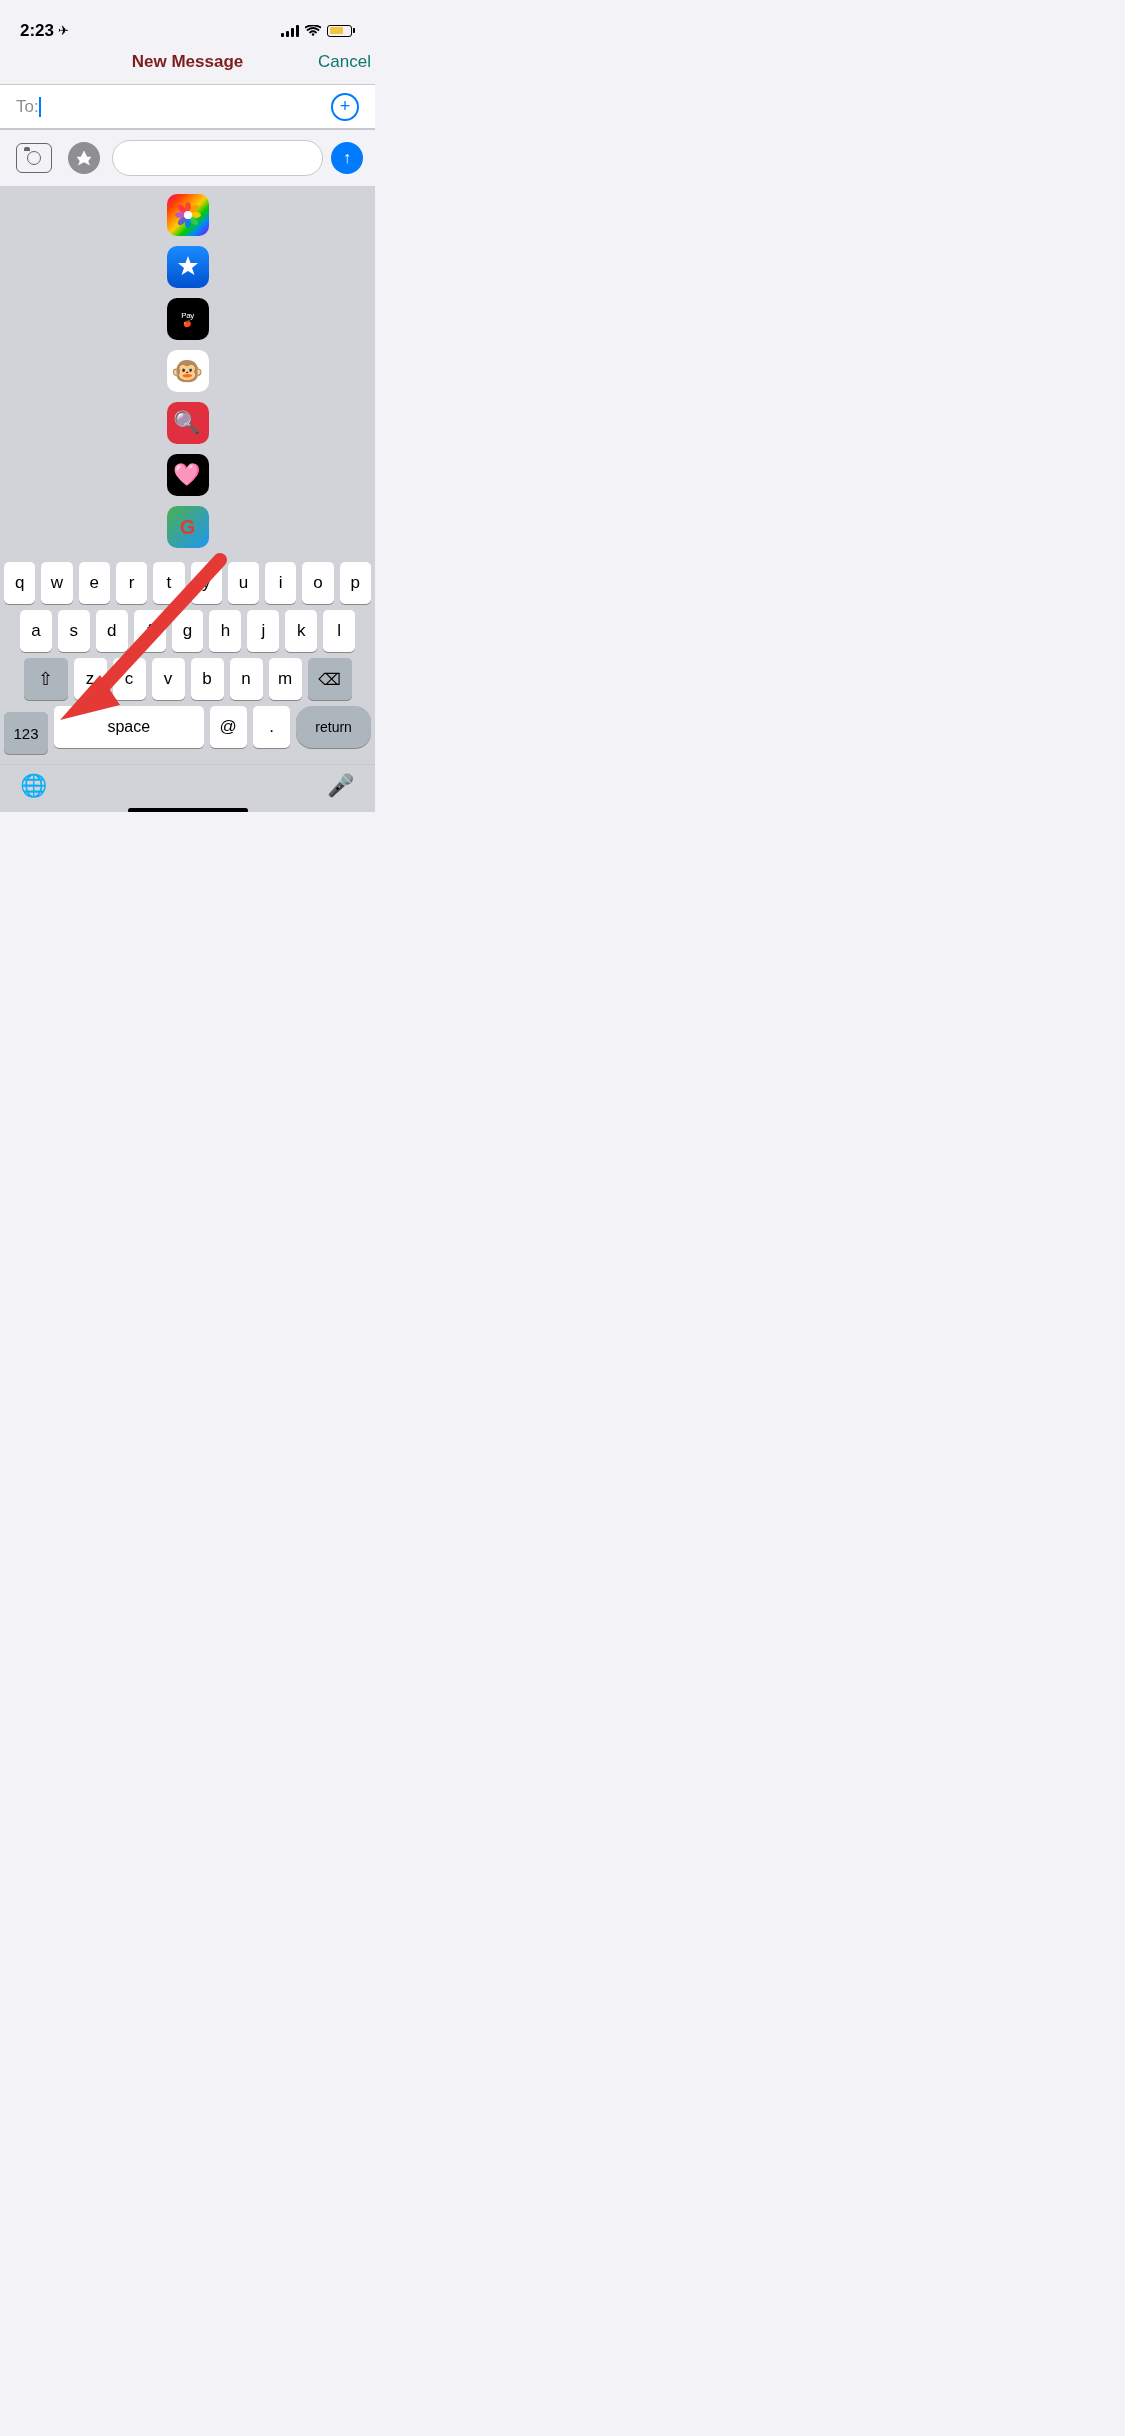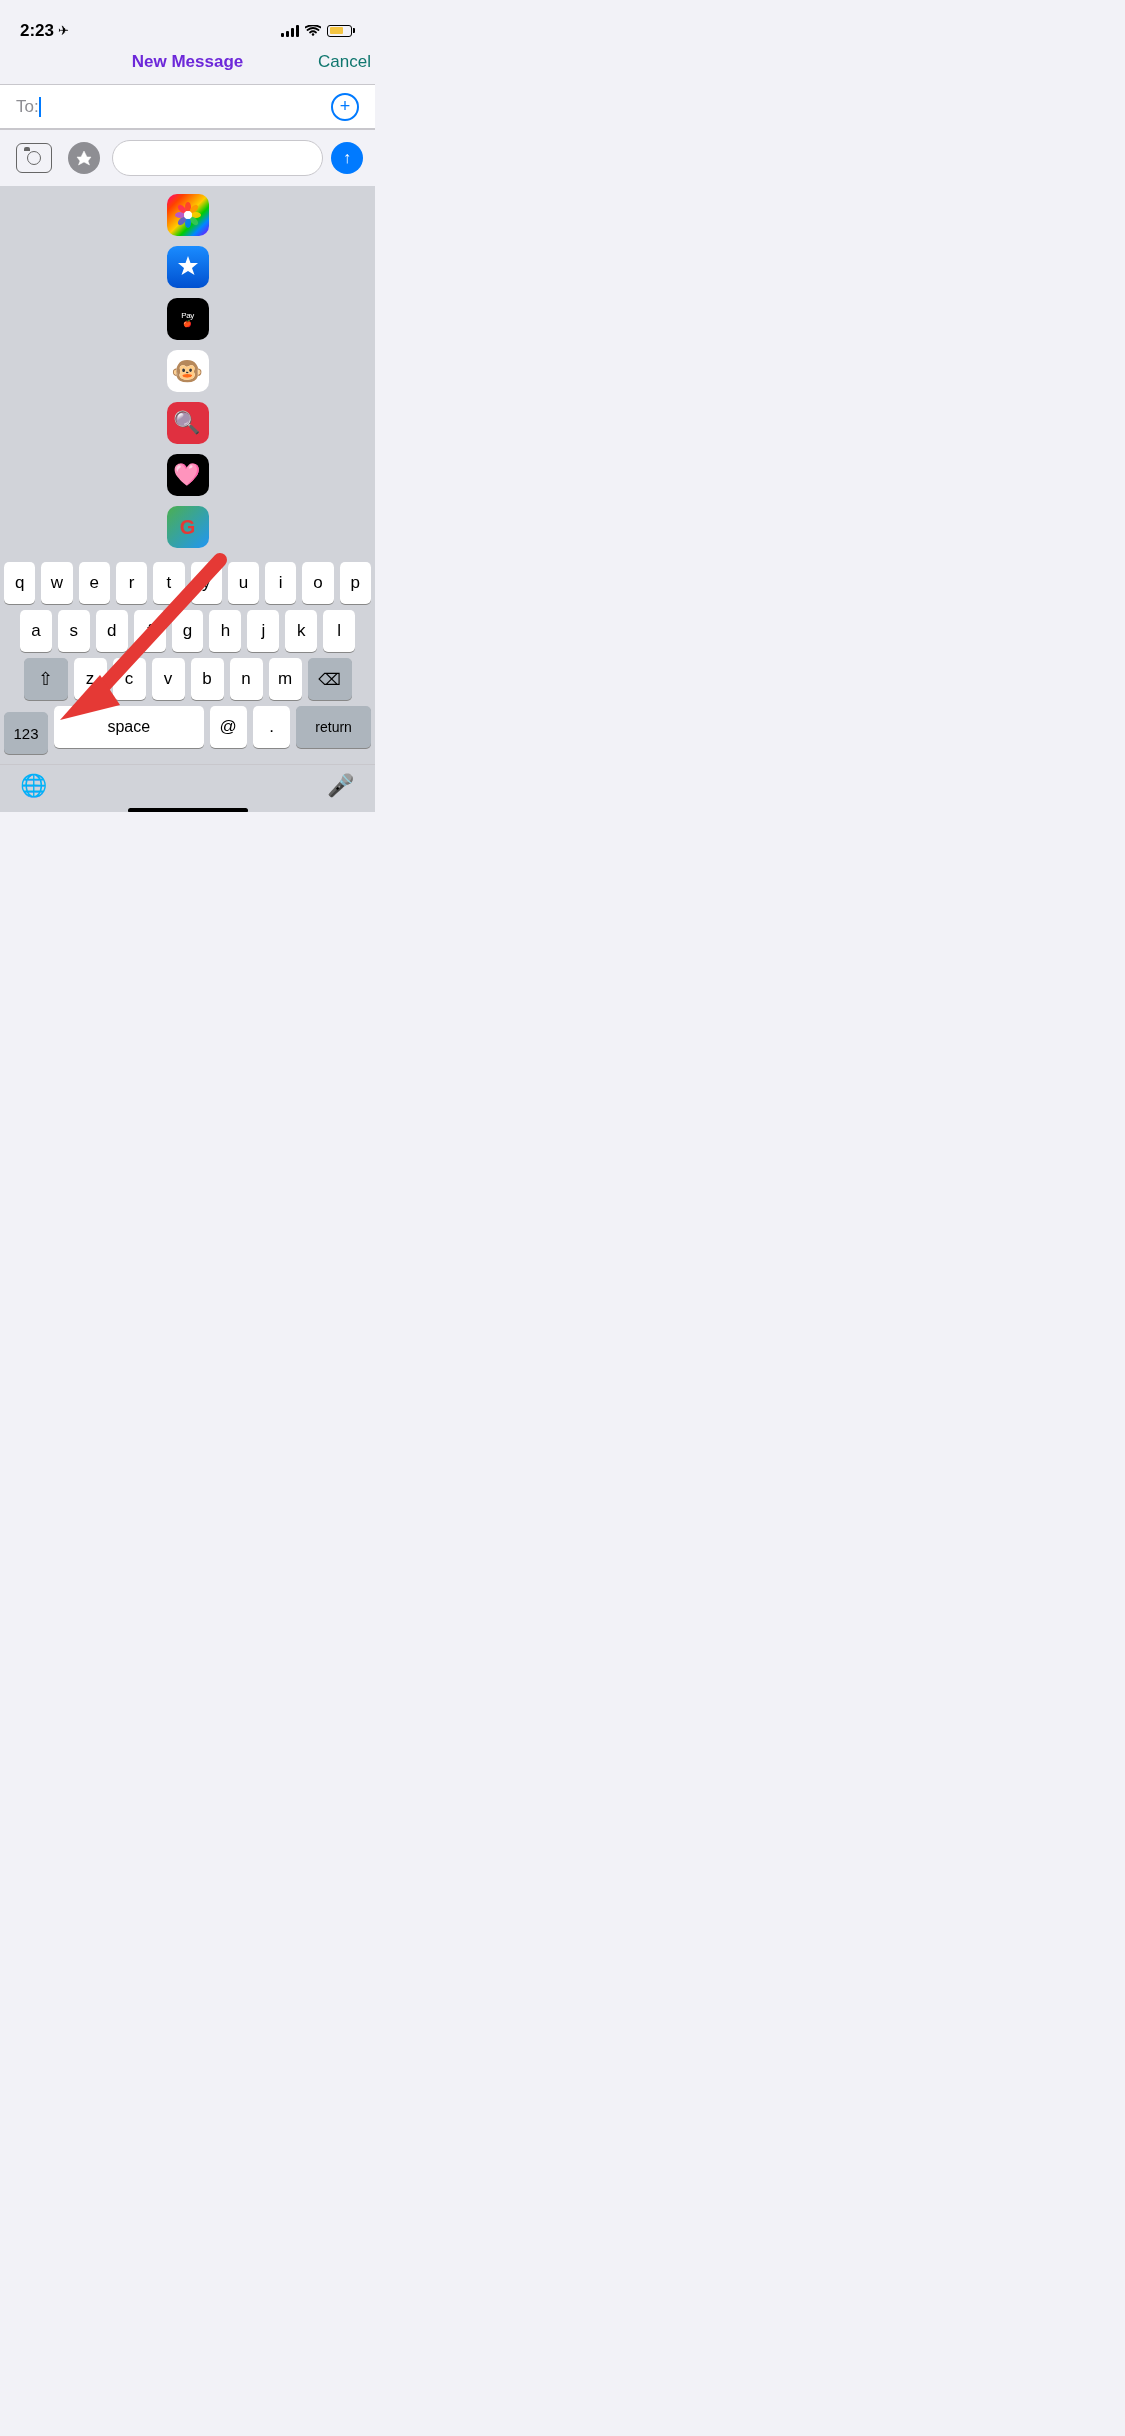--- a/index.html
+++ b/index.html
@@ -90,21 +90,21 @@
       padding: 8px 20px 12px 20px;
       display: flex;
       align-items: center;
       justify-content: center;
       position: relative;
       border-bottom: 1px solid #c8c7cc;
     }
     .header-title {
       font-size: 17px;
       font-weight: 600;
-      color: #6d28d9;
+      color: #7f1d1d;
       text-align: right;
     }
     .header-cancel {
       position: absolute;
       right: 4px;
       font-size: 17px;
       color: #0f766e;
       background: none;
       border: none;
       cursor: pointer;
@@ -316,20 +316,21 @@
     .key-space {
       flex: 4;
       max-width: 160px;
       font-size: 16px;
       color: #000;
     }
     .key-return {
       flex: 2;
       max-width: 80px;
       font-size: 15px;
+      border-radius: 16px;
     }
     .key-shift {
       flex: 1.5;
       max-width: 44px;
     }
     .key-delete {
       flex: 1.5;
       max-width: 44px;
     }
     .key-123 {

